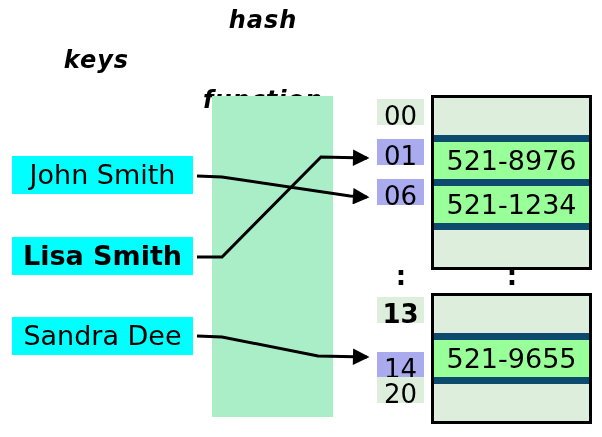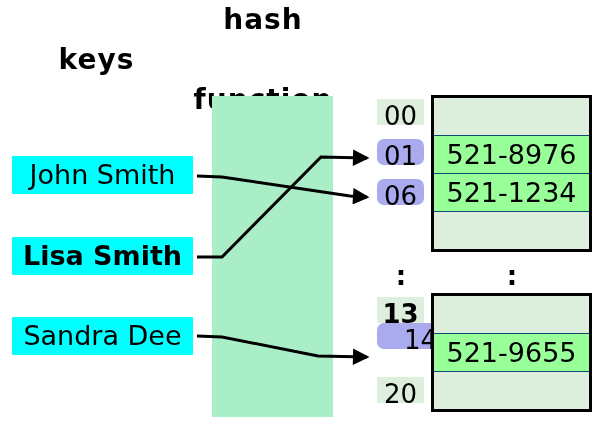--- a/index.html
+++ b/index.html
@@ -7,25 +7,26 @@
     position:relative;
     width:602px;height:437px;
     background:#fff;
     font-family:"DejaVu Sans","Liberation Sans",sans-serif;
     color:#000;
     overflow:hidden;
   }
   .title{
     position:absolute;
     font-weight:bold;
-    font-size:28px;
+    font-size:24px;
     letter-spacing:1px;
     text-align:center;
     line-height:40px;
     white-space:pre;
+    font-style:italic;
   }
   #title-keys{left:20px;top:40px;width:153px;}
   #title-hash{left:188px;top:0px;width:150px;}
   #title-buckets{left:427px;top:40px;width:151px;}
 
   .key-box{
     position:absolute;
     left:12px;width:181px;height:38px;
     background:var(--key-box,#00ffff);
     text-align:center;
@@ -43,42 +44,42 @@
   }
 
   .index-cell{
     position:absolute;
     left:377px;width:47px;height:26px;
     background:var(--index-cell,#ddeedd);
     text-align:center;
     line-height:34px;
     font-size:26px;
   }
-  .index-cell.hl{background:var(--index-cell-highlight,#aaaaee);border-radius:7px;}
+  .index-cell.hl{background:var(--index-cell-highlight,#aaaaee);}
   #idx-00{top:99px;}
   #idx-01{top:139px;}
   #idx-02{top:179px;}
   #idx-03{top:219px;}
   #idx-13{top:297px;font-weight:bold;}
-  #idx-14{top:323px;padding-left:20px;}
+  #idx-14{top:352px;}
   #idx-15{top:377px;}
 
   .bucket-table{
     position:absolute;
     left:431px;width:161px;
     border:3px solid #000;
     box-sizing:border-box;
     background:#000;
   }
   #bucket-table-upper{top:95px;}
   #bucket-table-lower{top:293px;}
   .bucket-row{
     height:37px;
     background:var(--bucket-empty,#ddeedd);
-    border-bottom:1px solid #0c4a6e;
+    border-bottom:7px solid #0c4a6e;
     text-align:center;
     line-height:37px;
     font-size:27px;
   }
   .bucket-row:last-child{border-bottom:none;}
   .bucket-row.filled{background:var(--bucket-filled,#99ff99);}
 
   .ellipsis{
     position:absolute;
     top:260px;width:30px;height:32px;

